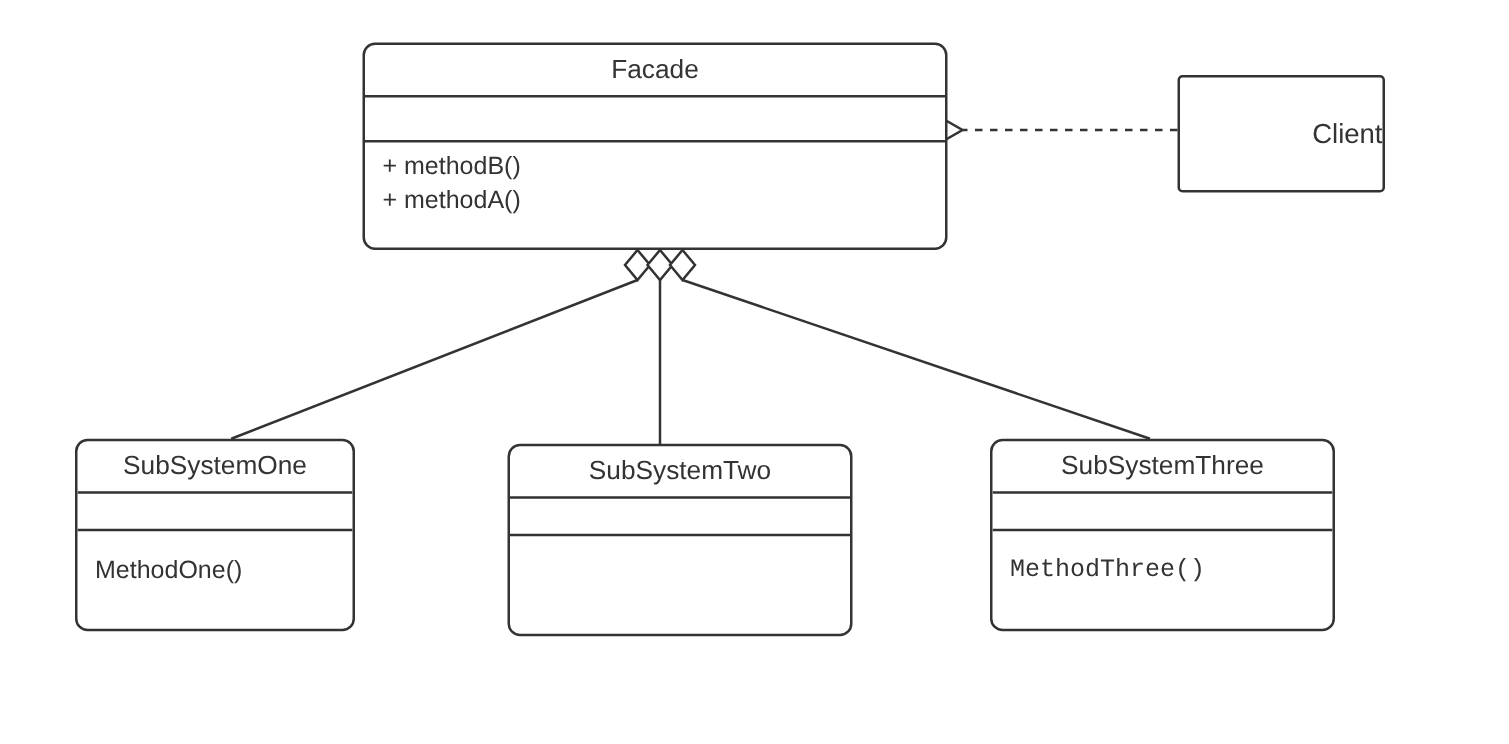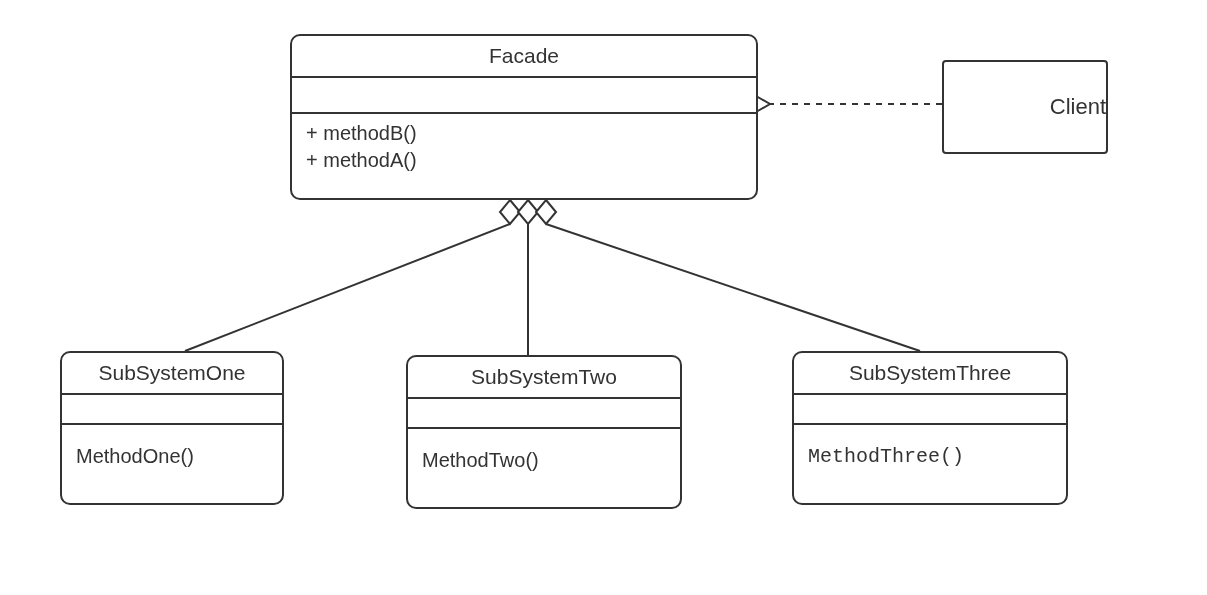--- a/index.html
+++ b/index.html
@@ -102,23 +102,20 @@
     <div class="uml-title">SubSystemOne</div>
     <div class="uml-attrs"></div>
     <div class="uml-methods" style="padding-top:18px;">
       <div>MethodOne()</div>
     </div>
   </div>
 
   <div class="uml-box" style="left:406px; top:355px; width:276px; height:154px;">
     <div class="uml-title">SubSystemTwo</div>
     <div class="uml-attrs"></div>
-    <div class="uml-methods" style="padding-top:18px;">
-      <div>MethodTwo()</div>
-    </div>
   </div>
 
   <div class="uml-box" style="left:792px; top:351px; width:276px; height:154px;">
     <div class="uml-title">SubSystemThree</div>
     <div class="uml-attrs"></div>
     <div class="uml-methods" style="padding-top:18px;font-family:Liberation Mono, monospace;">
       <div>MethodThree()</div>
     </div>
   </div>
 

